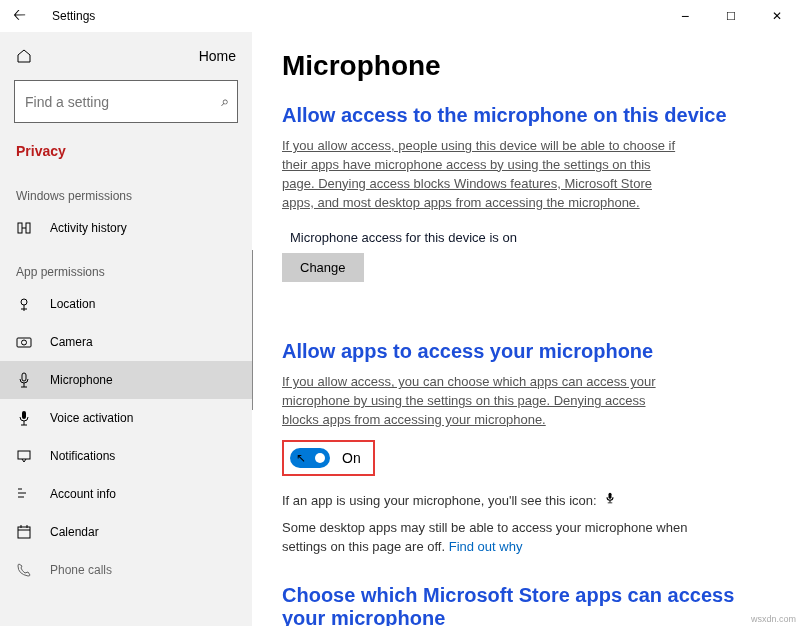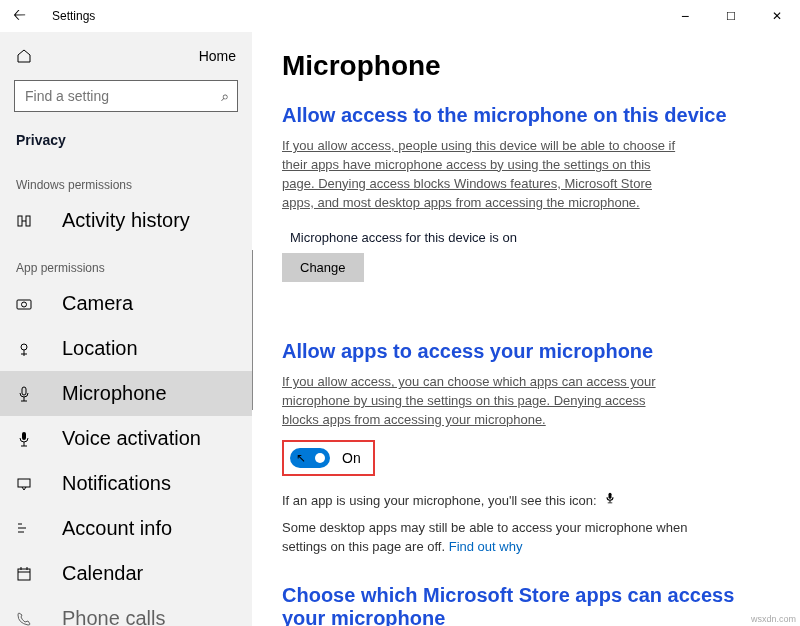--- a/index.html
+++ b/index.html
@@ -14,28 +14,28 @@
     .win-btn.close::before { content: "✕"; font-size: 12px; }
     .win-btn.max::before { content: "☐"; font-size: 11px; }
     .win-btn.min::before { content: "−"; font-size: 14px; }
 
     .layout { display: flex; height: calc(100% - 32px); }
     
     .sidebar { width: 252px; background: #f2f2f2; padding-top: 8px; overflow: hidden; }
     .home-item { display: flex; align-items: center; gap: 14px; padding: 8px 16px; font-size: 14px; cursor: pointer; justify-content: space-between; }
     .home-item .icon { width: 16px; display: flex; }
     
-    .search-box { margin: 8px 14px 12px; border: 1px solid #666; height: 32px; display: flex; align-items: center; background: #fff; position: relative; }
+    .search-box { margin: 8px 14px 12px; border: 1px solid #666; height: 43px; display: flex; align-items: center; background: #fff; position: relative; }
     .search-box input { border: none; outline: none; flex: 1; padding: 0 10px; font-size: 14px; background: transparent; }
     .search-box .search-icon { position: absolute; right: 8px; color: #555; font-size: 14px; }
     
-    .nav-header { font-size: 14px; font-weight: 600; padding: 8px 16px 12px; color: #0f172a; }
+    .nav-header { font-size: 14px; font-weight: 600; padding: 8px 16px 12px; color: #b91c1c; }
     .group-header { font-size: 12px; color: #5b5b5b; padding: 18px 16px 6px; }
     
-    .nav-item { display: flex; align-items: center; gap: 30px; padding: 11px 16px; font-size: 20px; cursor: pointer; color: #000; }
+    .nav-item { display: flex; align-items: center; gap: 18px; padding: 11px 16px; font-size: 12px; cursor: pointer; color: #000; }
     .nav-item .icon { width: 16px; height: 16px; display: inline-flex; align-items: center; justify-content: center; }
     .nav-item.selected { background: #d8d8d8; }
     
     .content { flex: 1; padding: 18px 40px 0 30px; overflow-y: auto; position: relative; }
     .content::-webkit-scrollbar { width: 2px; }
     .content::-webkit-scrollbar-thumb { background: #ccc; }
     .content-scroll-indicator { position: absolute; top: 218px; left: 0; width: 1px; height: 160px; background: #888; }
     
     h1 { font-size: 28px; font-weight: 600; margin-bottom: 22px; color: #000; }
     h2 { font-size: 20px; font-weight: 600; margin-bottom: 10px; color: #1d4ed8; }
@@ -103,34 +103,34 @@
           </svg>
       </span>
       <span>Activity history</span>
     </div>
 
     <div class="group-header">App permissions</div>
 
     <div class="nav-item">
       <span class="icon">
         <svg class="ico" viewBox="0 0 16 16" fill="none" stroke="#000" stroke-width="1">
+            <circle cx="8" cy="6" r="3"></circle>
+            <path d="M8 9 L8 15 M5 13 L11 13"></path>
+          </svg>
+      </span>
+      <span>Location</span>
+    </div>
+    <div class="nav-item">
+      <span class="icon">
+        <svg class="ico" viewBox="0 0 16 16" fill="none" stroke="#000" stroke-width="1">
             <rect x="1" y="4" width="14" height="9" rx="1"></rect>
             <circle cx="8" cy="8.5" r="2.5"></circle>
           </svg>
       </span>
       <span>Camera</span>
-    </div>
-    <div class="nav-item">
-      <span class="icon">
-        <svg class="ico" viewBox="0 0 16 16" fill="none" stroke="#000" stroke-width="1">
-            <circle cx="8" cy="6" r="3"></circle>
-            <path d="M8 9 L8 15 M5 13 L11 13"></path>
-          </svg>
-      </span>
-      <span>Location</span>
     </div>
     <div class="nav-item selected">
       <span class="icon">
         <svg class="ico" viewBox="0 0 16 16" fill="none" stroke="#000" stroke-width="1">
             <rect x="6" y="1" width="4" height="8" rx="2"></rect>
             <path d="M4 7 A4 4 0 0 0 12 7 M8 11 V15 M5 15 H11"></path>
           </svg>
       </span>
       <span>Microphone</span>
     </div>

